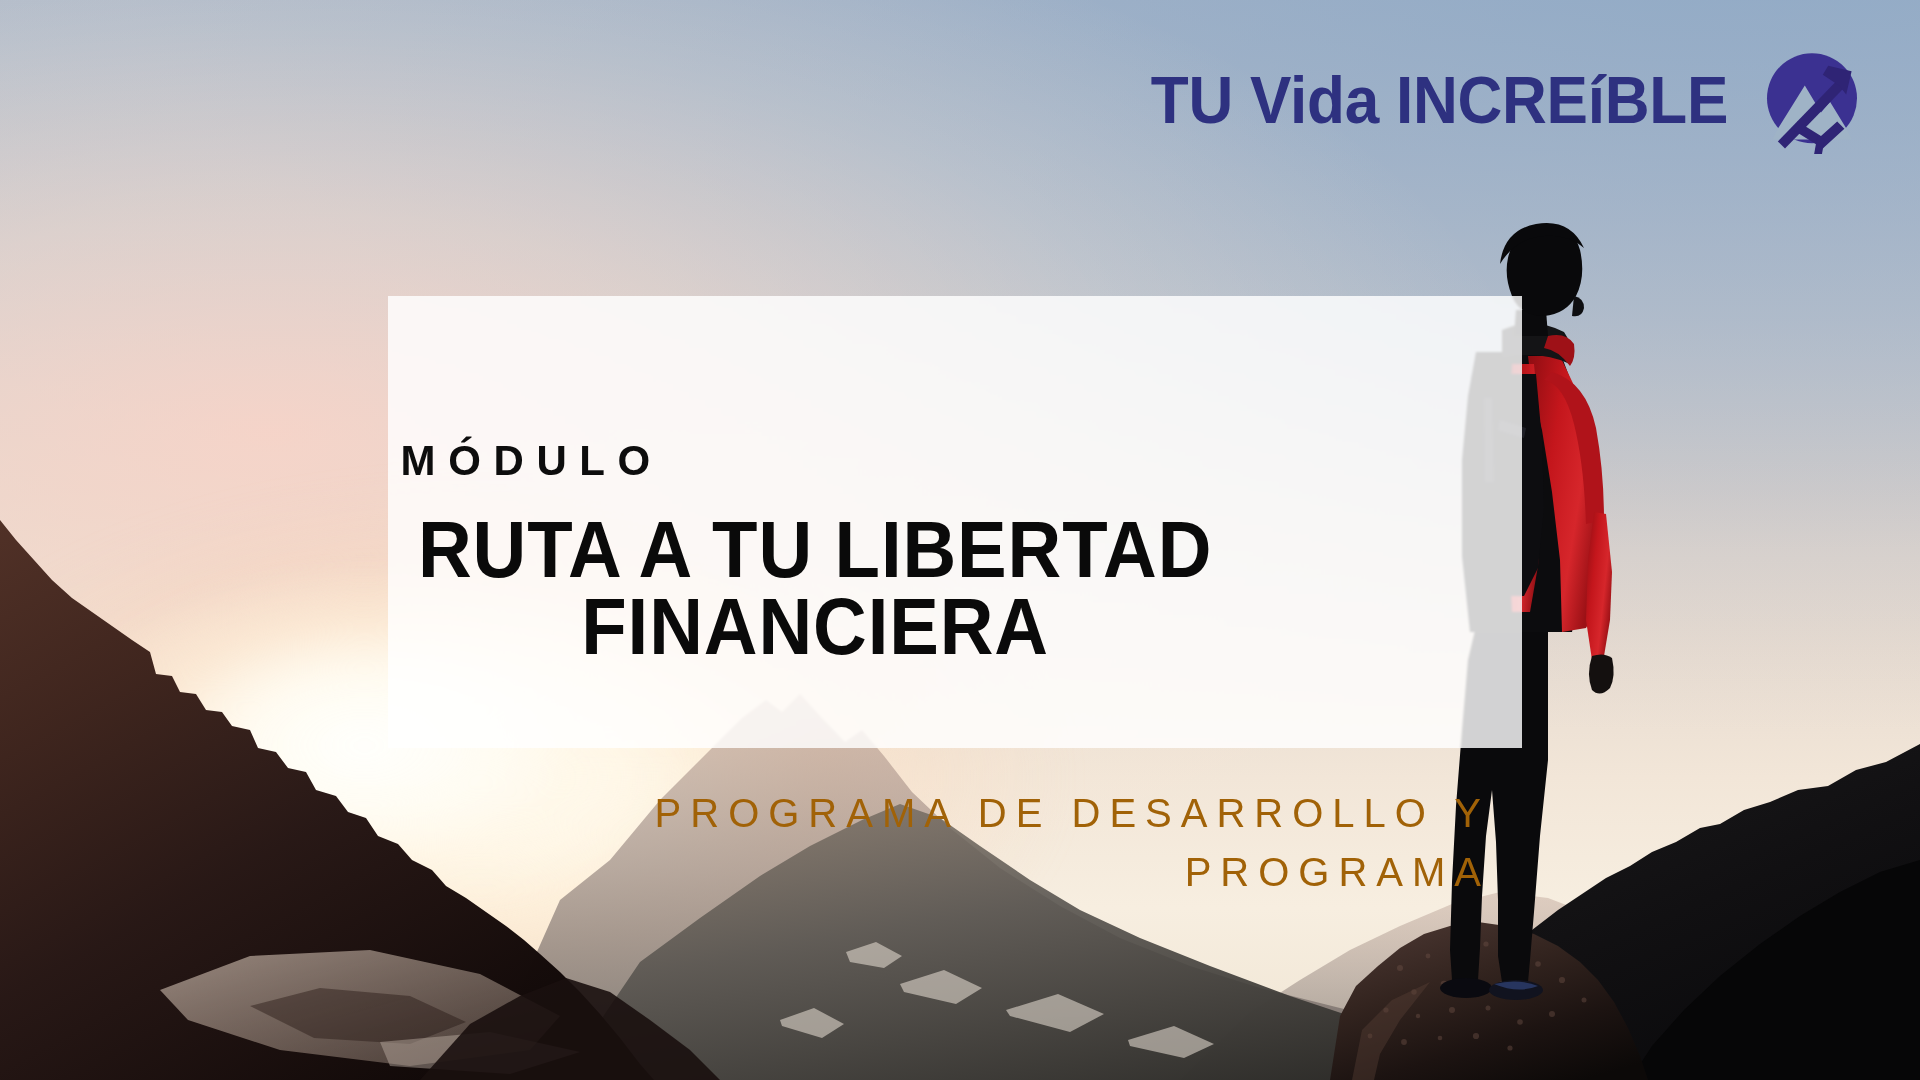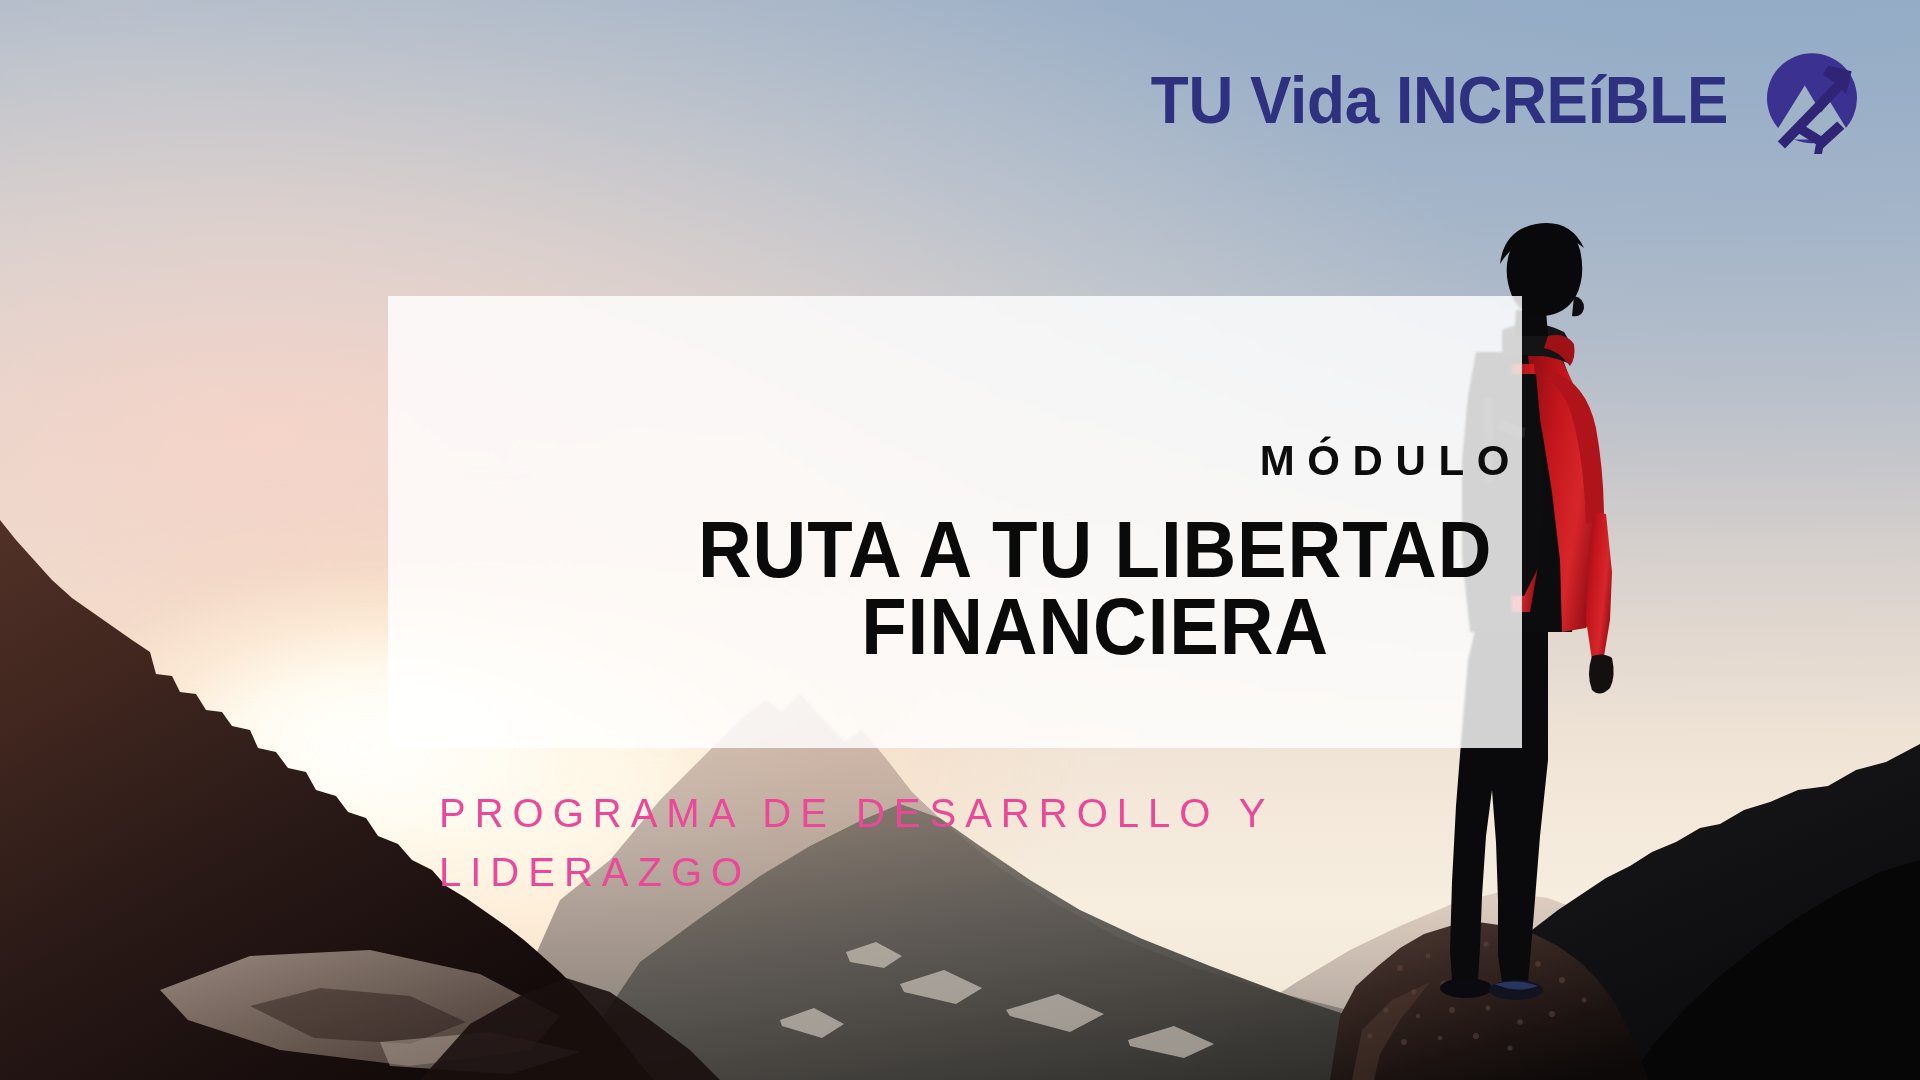--- a/index.html
+++ b/index.html
@@ -93,21 +93,21 @@
     background:rgba(255,255,255,0.82);
     backdrop-filter:blur(1px);
   }
 
   
   .text-block {
     position:absolute;
     left:388px; top:296px;
     width:1134px; height:452px;
     display:flex; flex-direction:column;
-    align-items:flex-end; justify-content:center;
+    align-items:flex-start; justify-content:center;
     padding-top:62px;
   }
   .eyebrow {
     font-family:"Liberation Sans", sans-serif;
     font-size:42px;
     font-weight:700;
     letter-spacing:0.30em;
     text-indent:0.30em;
     color:#0d0d0d;
     line-height:1;
@@ -126,28 +126,28 @@
     transform-origin:center;
     white-space:nowrap;
   }
 
   
   .subtitle {
     position:absolute;
     left:50%; top:784px;
     transform:translateX(-50%);
     width:1060px;
-    text-align:left;
+    text-align:right;
     font-family:"Liberation Sans", sans-serif;
     font-size:40px;
     font-weight:400;
     letter-spacing:0.225em;
     text-indent:0.225em;
     line-height:1.48;
-    color:#ec4899;
+    color:#a16207;
   }
 
   
   .brand {
     position:absolute;
     right:54px; top:46px;
     display:flex; align-items:center; gap:30px;
   }
   .brand-text {
     font-family:"Liberation Sans", sans-serif;
@@ -411,21 +411,21 @@
   <div class="text-block">
     <div class="eyebrow">MÓDULO</div>
     <div class="headline">
       <div>RUTA A TU LIBERTAD</div>
       <div>FINANCIERA</div>
     </div>
   </div>
 
   <div class="subtitle">
     <div>PROGRAMA DE DESARROLLO Y</div>
-    <div>LIDERAZGO</div>
+    <div>PROGRAMA</div>
   </div>
 
   <div class="brand">
     <div class="brand-text">TU Vida INCREíBLE</div>
     <svg class="brand-logo" viewBox="0 0 120 120">
       <circle cx="60" cy="58" r="50" fill="#3b3191"></circle>
 
       <path d="M 23 96 L 52 46 L 66 68 L 78 56 L 96 88 L 100 108 L 20 108 Z" fill="#8ba4bd" opacity="0"></path>
       <path d="M 52 44 L 70 74 L 80 62 L 99 93 L 104 104
                L 16 104 L 22 92 Z" fill="#9fb3c6"></path>

